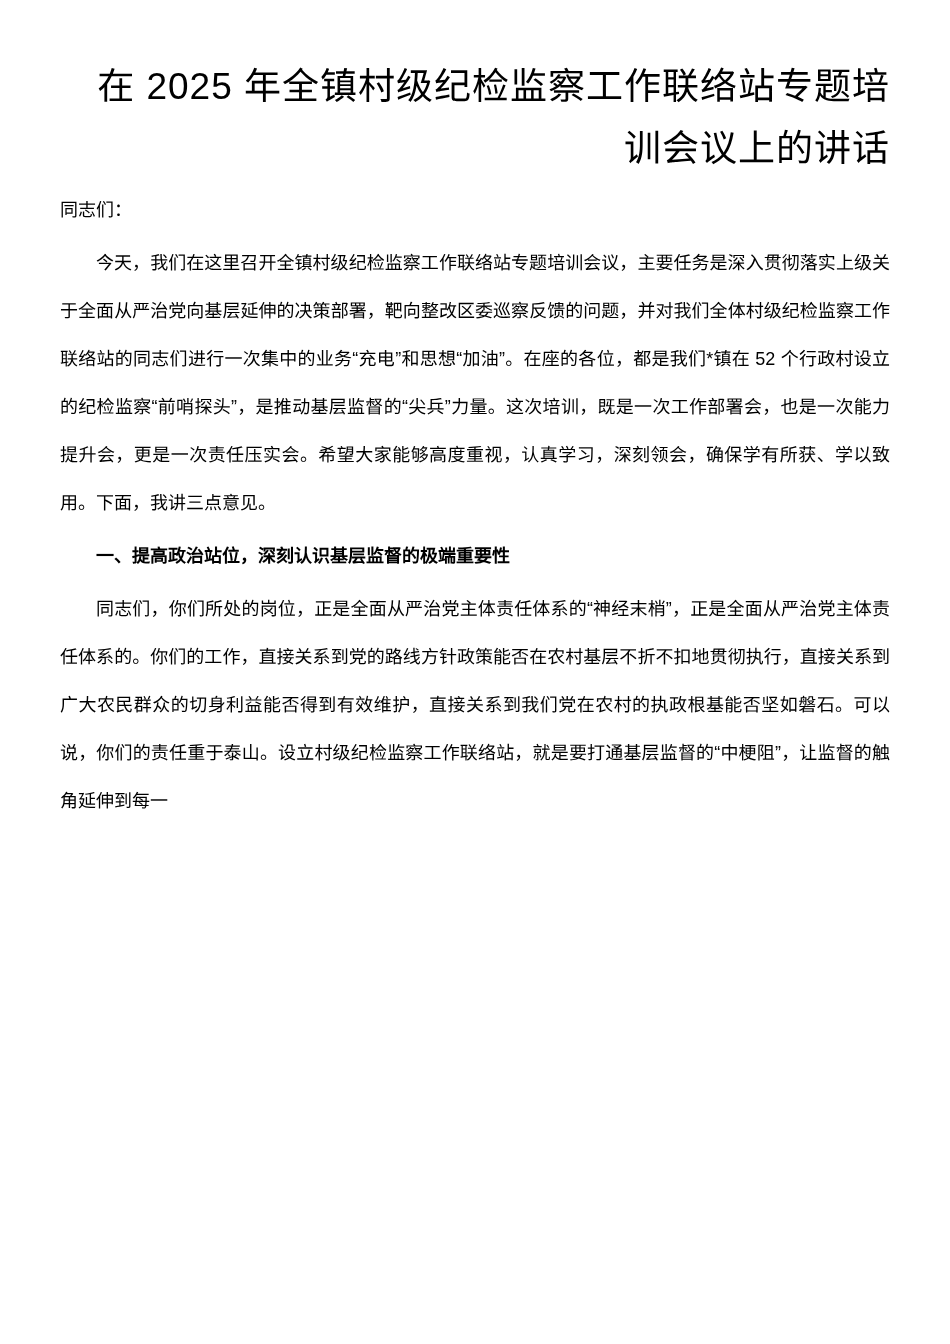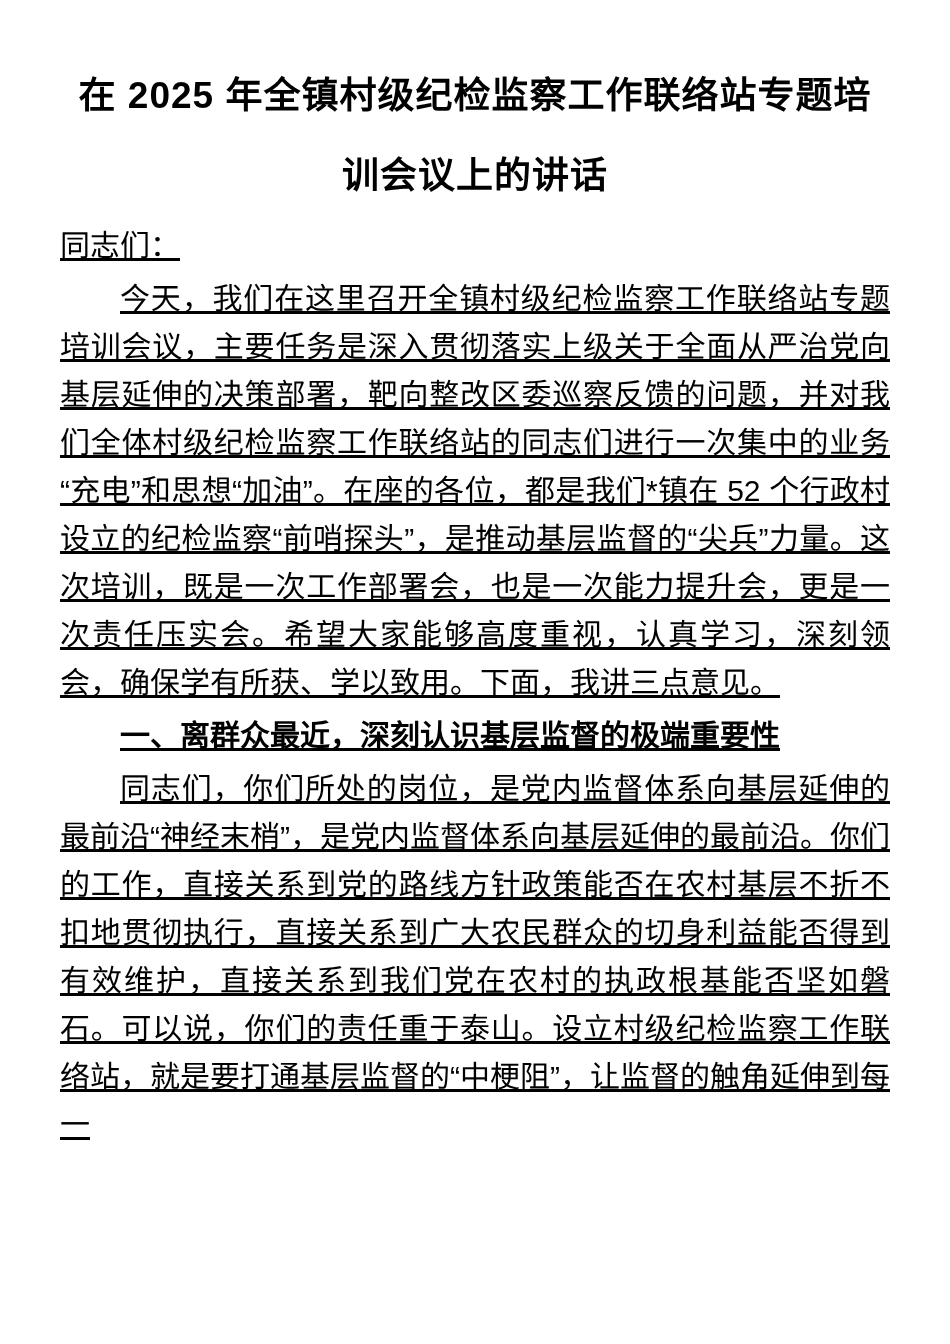--- a/index.html
+++ b/index.html
@@ -14,33 +14,32 @@
     margin: 0 auto;
     background: #ffffff;
     color: #000000;
     box-sizing: border-box;
     padding: 56px 60px 0 60px;
     font-family: "Liberation Sans", "DejaVu Sans", sans-serif;
     overflow: hidden;
   }
   .doc-title {
     font-size: 37px;
-    font-weight: 700;
-    line-height: 80px;
-    text-align: center;
+    font-weight: 400;
+    line-height: 62px;
+    text-align: right;
     margin: 0 0 6px 0;
     letter-spacing: 1px;
   }
   .para {
-    font-size: 30px;
+    font-size: 18px;
     line-height: 48px;
     text-align: justify;
     margin: 0 0 5px 0;
     word-break: break-all;
-    text-decoration: underline;
   }
   .salutation {
     text-indent: 0;
   }
   .indent {
     text-indent: 2em;
   }
   .section-heading {
     font-weight: 700;
   }
@@ -48,17 +47,17 @@
 </head>
 <body>
 
 <div class="page">
   <h1 class="doc-title">在 2025 年全镇村级纪检监察工作联络站专题培训会议上的讲话</h1>
 
   <p class="para salutation">同志们：</p>
 
   <p class="para indent">今天，我们在这里召开全镇村级纪检监察工作联络站专题培训会议，主要任务是深入贯彻落实上级关于全面从严治党向基层延伸的决策部署，靶向整改区委巡察反馈的问题，并对我们全体村级纪检监察工作联络站的同志们进行一次集中的业务“充电”和思想“加油”。在座的各位，都是我们*镇在 52 个行政村设立的纪检监察“前哨探头”，是推动基层监督的“尖兵”力量。这次培训，既是一次工作部署会，也是一次能力提升会，更是一次责任压实会。希望大家能够高度重视，认真学习，深刻领会，确保学有所获、学以致用。下面，我讲三点意见。</p>
 
-  <p class="para indent section-heading">一、离群众最近，深刻认识基层监督的极端重要性</p>
+  <p class="para indent section-heading">一、提高政治站位，深刻认识基层监督的极端重要性</p>
 
 
-  <p class="para indent">同志们，你们所处的岗位，是党内监督体系向基层延伸的最前沿“神经末梢”，是党内监督体系向基层延伸的最前沿。你们的工作，直接关系到党的路线方针政策能否在农村基层不折不扣地贯彻执行，直接关系到广大农民群众的切身利益能否得到有效维护，直接关系到我们党在农村的执政根基能否坚如磐石。可以说，你们的责任重于泰山。设立村级纪检监察工作联络站，就是要打通基层监督的“中梗阻”，让监督的触角延伸到每一</p>
+  <p class="para indent">同志们，你们所处的岗位，正是全面从严治党主体责任体系的“神经末梢”，正是全面从严治党主体责任体系的。你们的工作，直接关系到党的路线方针政策能否在农村基层不折不扣地贯彻执行，直接关系到广大农民群众的切身利益能否得到有效维护，直接关系到我们党在农村的执政根基能否坚如磐石。可以说，你们的责任重于泰山。设立村级纪检监察工作联络站，就是要打通基层监督的“中梗阻”，让监督的触角延伸到每一</p>
 </div>
 
 </body></html>

